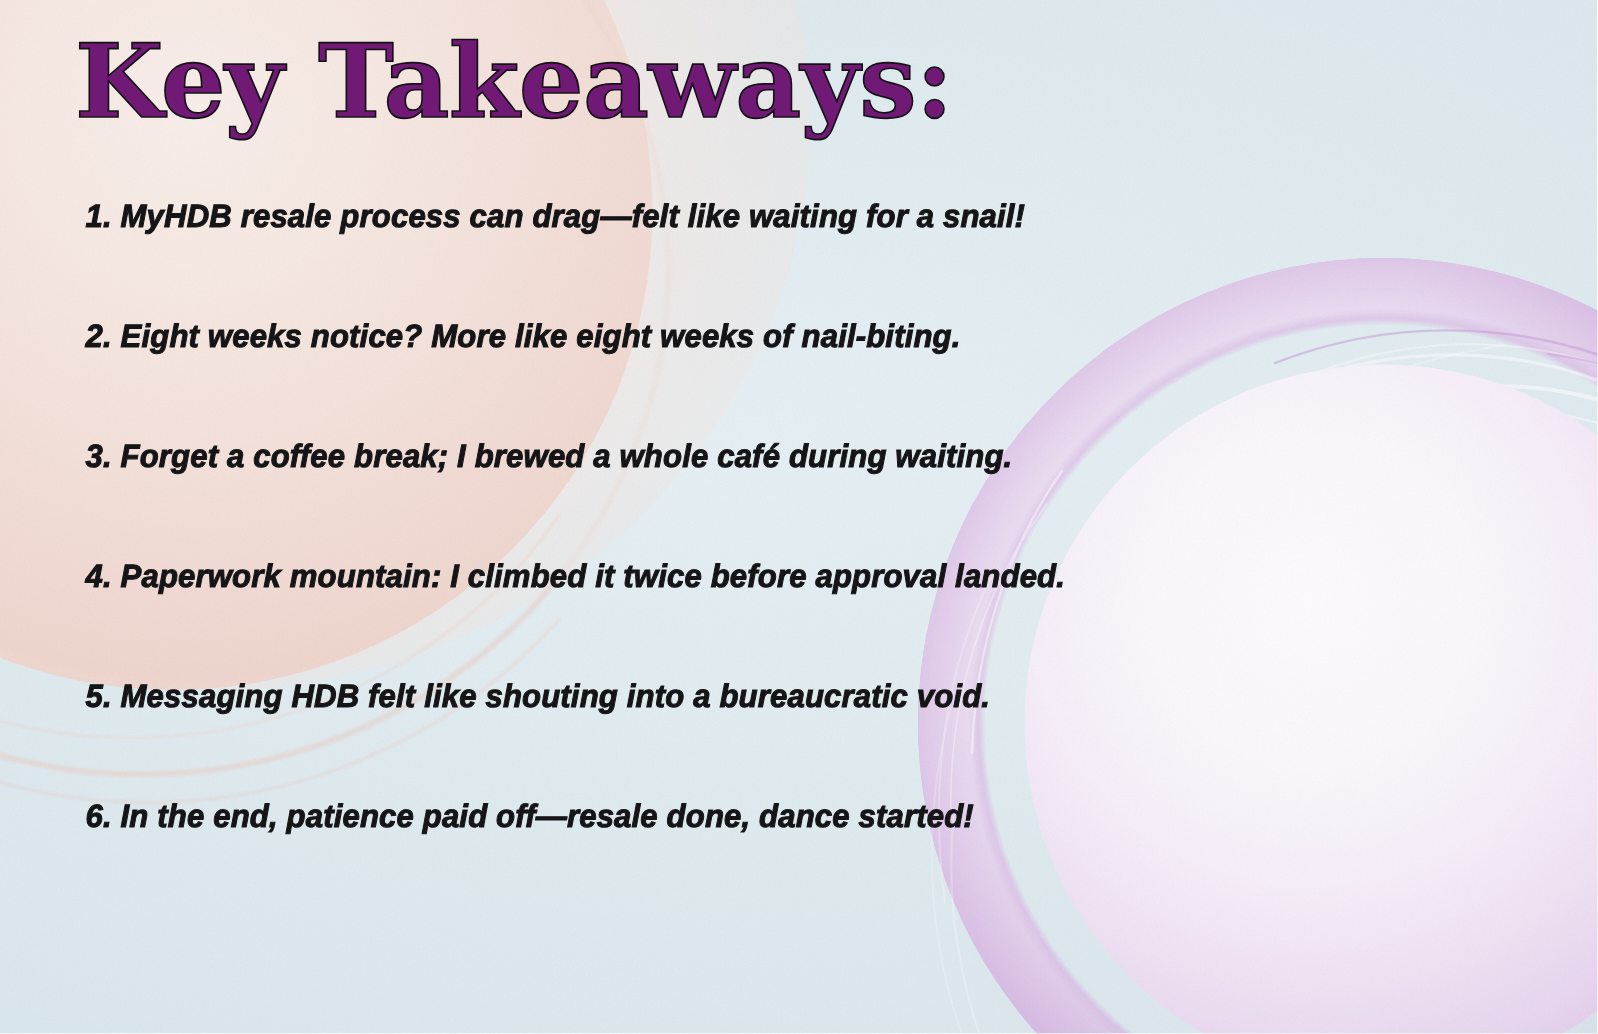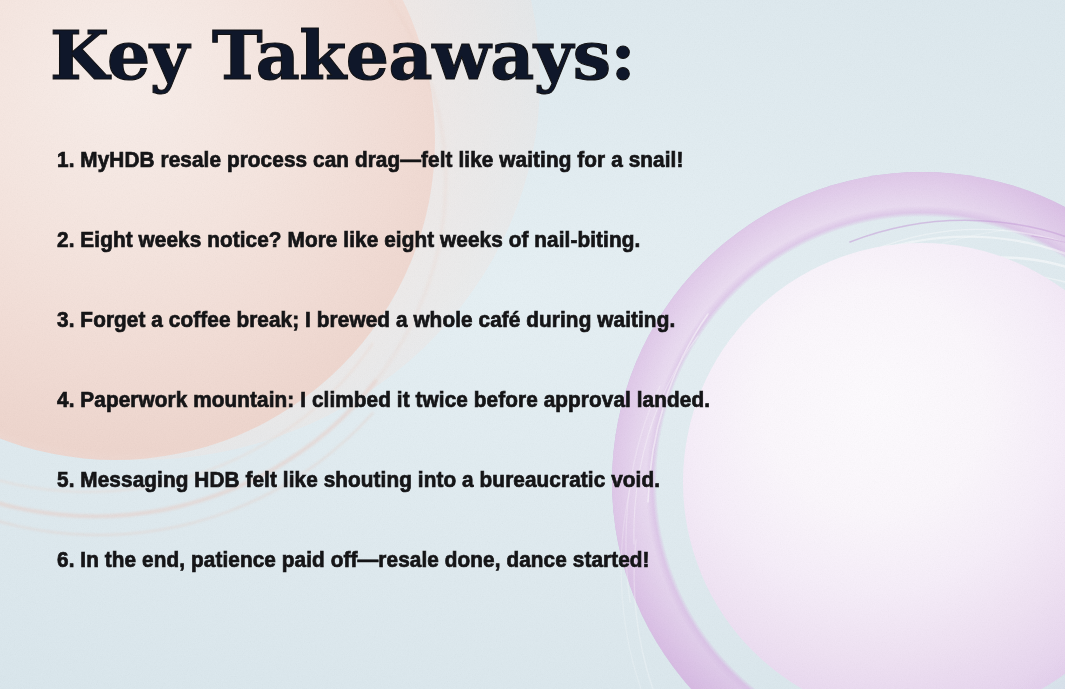--- a/index.html
+++ b/index.html
@@ -187,30 +187,31 @@
     inset: 0;
   }
   .title {
     position: absolute;
     left: 50px;
     top: 18px;
     font-family: "DejaVu Serif", "Liberation Serif", serif;
     font-weight: 700;
     font-size: 68px;
     letter-spacing: -0.5px;
-    color: #0f172a;
+    color: #701a75;
     line-height: 1.1;
     white-space: nowrap;
     -webkit-text-stroke: 1.1px #121214;
   }
   .takeaways {
     position: absolute;
     left: 57px;
-    top: 150px;
+    top: 134px;
     width: 960px;
+    font-style: italic;
   }
   .takeaway {
     font-family: "Liberation Sans", sans-serif;
     font-weight: 700;
     font-size: 21.5px;
     line-height: 1;
     color: #151517;
     letter-spacing: 0.1px;
     margin-bottom: 58.5px;
     white-space: nowrap;

